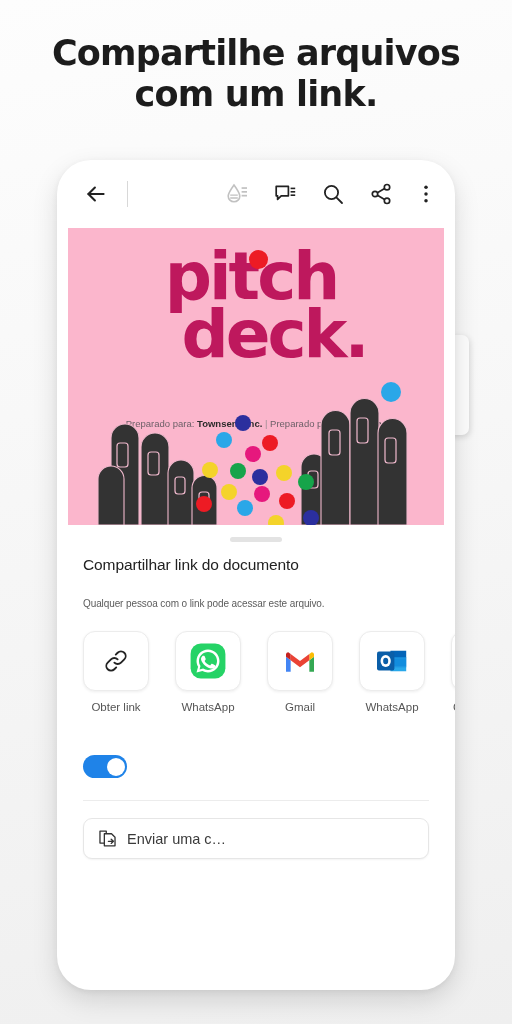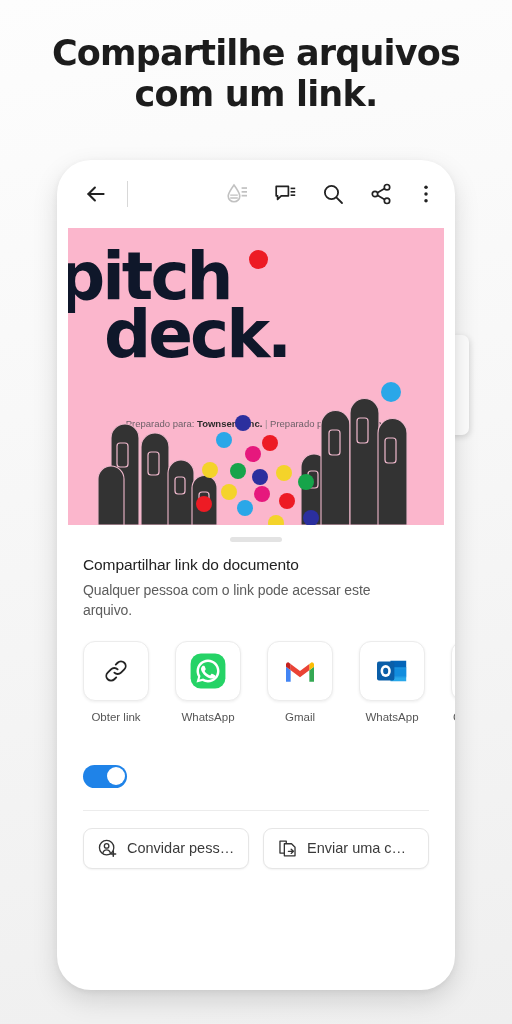--- a/index.html
+++ b/index.html
@@ -76,21 +76,22 @@
   .slide {
     position: relative;
     margin: 0 11px;
     height: 297px;
     background: #fbb6cc;
     overflow: hidden;
   }
   .deck-title {
     position: absolute;
     left: 0; right: 0; top: 20px;
-    color: #0f172a;
+    text-align: center;
+    color: #be185d;
     font-family: "DejaVu Sans", sans-serif;
     font-weight: 700;
     letter-spacing: -3px;
     line-height: .88;
   }
   .deck-title .w1 { font-size: 66px; display:block; margin-left:-10px;}
   .deck-title .w2 { font-size: 66px; display:block; margin-left: 36px; }
   .dot-red {
     position: absolute; left: 181px; top: 22px;
     width: 19px; height: 19px; border-radius: 50%;
@@ -120,22 +121,22 @@
     border-radius: 3px;
     background: #e3e3e3;
     margin: 12px auto 0;
   }
   .sheet { padding: 14px 26px 0; }
   .sheet-title {
     font-size: 15.5px; color: #222; font-weight: 400;
     letter-spacing: -0.1px;
   }
   .sheet-sub {
-    margin-top: 7px;
-    font-size: 14px; color: #5c5c5c;
+    margin-top: 23px;
+    font-size: 10px; color: #5c5c5c;
     line-height: 1.42; letter-spacing: -0.1px;
     max-width: 312px;
   }
 
   
   .targets {
     display: flex;
     gap: 26px;
     margin-top: 20px;
     padding-left: 26px;
@@ -401,29 +402,20 @@
     <div class="toggle-row">
       <div class="switch">
         <div class="knob"></div>
       </div>
     </div>
 
     <div class="divider"></div>
 
     <div class="actions">
 
-      <div class="action-btn">
-        <svg width="21" height="21" viewBox="0 0 24 24" fill="none" stroke="#333" stroke-width="1.5" stroke-linecap="round">
-          <circle cx="11" cy="11" r="8.2"></circle>
-          <circle cx="11" cy="9" r="2.6"></circle>
-          <path d="M6.6 17.5c.6-2.6 2.3-4 4.4-4s3.8 1.4 4.4 4"></path>
-          <path d="M18.6 15.5v5.4M15.9 18.2h5.4" stroke-width="1.8"></path>
-        </svg>
-        <span class="action-label">Convidar pess…</span>
-      </div>
 
       <div class="action-btn">
         <svg width="21" height="21" viewBox="0 0 24 24" fill="none" stroke="#333" stroke-width="1.5" stroke-linejoin="round" stroke-linecap="round">
           <path d="M3.4 3.6 h7.2 v13.6 h-7.2 Z"></path>
           <path d="M8.4 6.6 h8.2 l4 4 v9.8 h-12.2 Z" fill="#fff"></path>
           <path d="M13 15.2 h5.2 M16.2 12.8 l2.6 2.4 -2.6 2.4"></path>
         </svg>
         <span class="action-label">Enviar uma c…</span>
       </div>
     </div>

